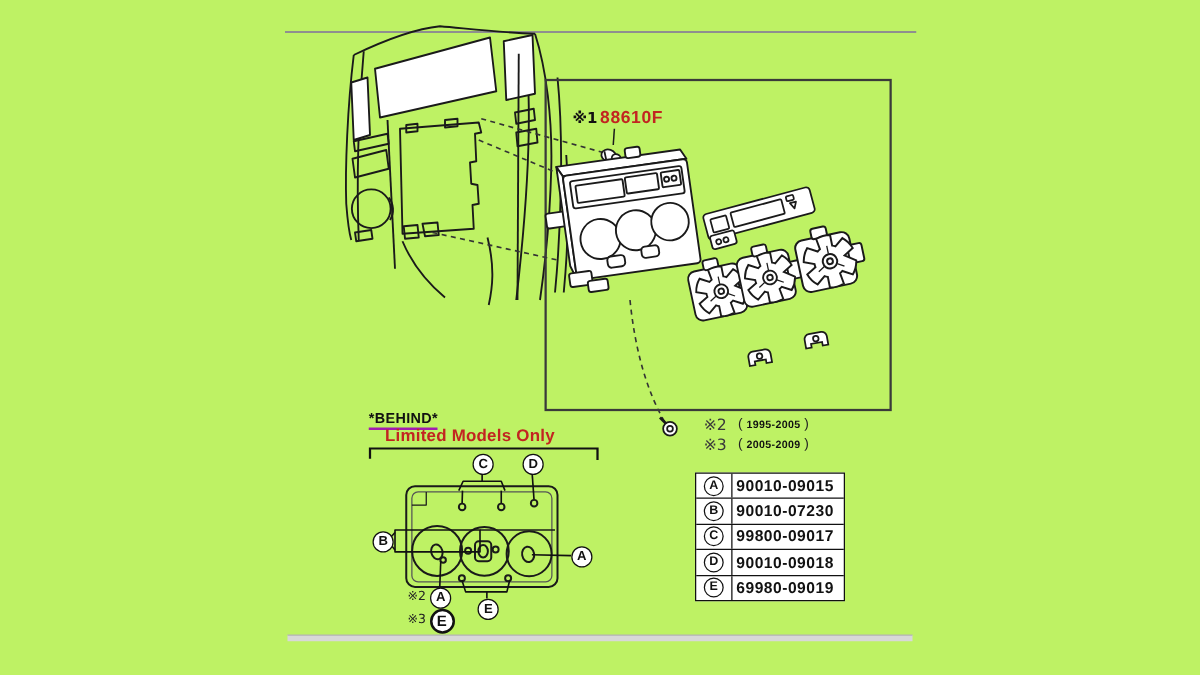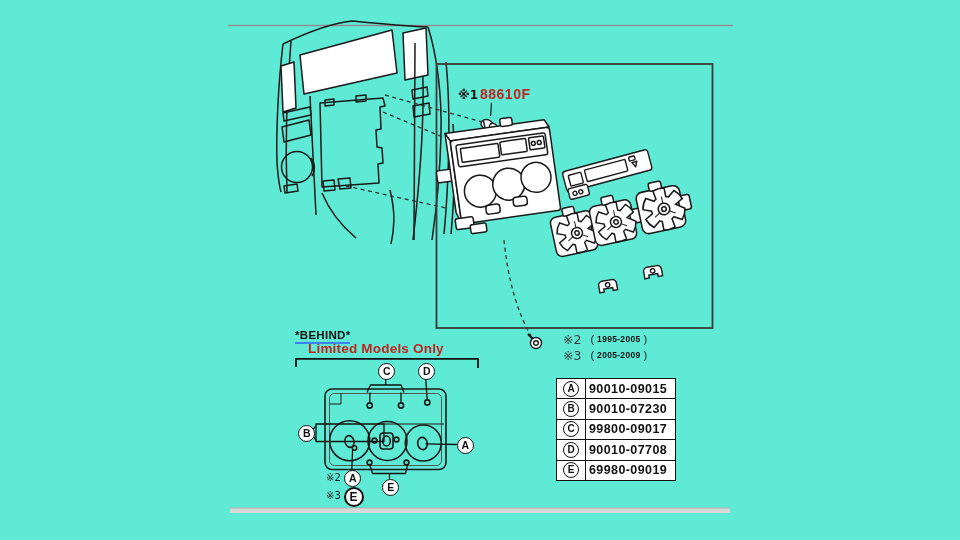--- a/index.html
+++ b/index.html
@@ -1,33 +1,33 @@
 <!DOCTYPE html>
 <html><head>
 <meta charset="utf-8">
 <style>
   html,body{margin:0;padding:0;background:#fff;}
-  #stage{position:relative;width:960px;height:540px;background:#5eead4;overflow:hidden;
+  #stage{position:relative;width:960px;height:540px;background:#bef264;overflow:hidden;
          font-family:"Liberation Sans", sans-serif;color:#111;text-decoration:underline;}
   #lineart{position:absolute;left:0;top:0;}
   .lbl{position:absolute;white-space:nowrap;}
   
   .part-label{left:458px;top:85px;}
   .part-label .mark{font:bold 12px "DejaVu Sans",sans-serif;color:#111;}
   .part-label .code{font:bold 14px "Liberation Sans",sans-serif;color:#c22521;letter-spacing:.5px;margin-left:2px;}
   
   .notes{left:563px;top:331px;line-height:16px;}
   .note-row{height:16px;display:flex;align-items:center;}
   .note-mark{font:12.5px "DejaVu Sans",sans-serif;color:#3a3a3a;}
   .note-open,.note-close{font:11px "Liberation Sans",sans-serif;color:#222;margin:0 3px;}
   .note-open{margin-left:9px;}
   .note-years{font:bold 8.5px "Liberation Sans",sans-serif;color:#111;letter-spacing:.3px;}
   
   .behind-title{left:295px;top:329px;font:bold 11.5px "Liberation Sans",sans-serif;
-                border-bottom:2px solid #3b82f6;padding-bottom:1px;letter-spacing:.3px;}
+                border-bottom:2px solid #a21caf;padding-bottom:1px;letter-spacing:.3px;}
   .limited{left:308px;top:341px;font:bold 13.5px "Liberation Sans",sans-serif;color:#c22521;letter-spacing:.2px;text-align:right;}
   
   .co{position:absolute;width:15px;height:15px;border:1.5px solid #111;border-radius:50%;
       background:#fff;font:bold 10.5px/15px "Liberation Sans",sans-serif;text-align:center;}
   .co.big{width:16px;height:16px;border-width:2.3px;font:bold 12px/16px "Liberation Sans",sans-serif;}
   .legend-mark{font:10px "DejaVu Sans",sans-serif;color:#222;}
   
   .ptable{position:absolute;left:556px;top:378px;border:1.8px solid #111;background:#fff;}
   .trow{display:flex;align-items:center;height:19.4px;width:118px;border-top:1.4px solid #111;}
   .trow:first-child{border-top:none;}
@@ -258,21 +258,21 @@
     <div class="trow">
       <span class="tcol1">
           <span class="tcirc">C</span>
         </span>
       <span class="tpart">99800-09017</span>
     </div>
     <div class="trow">
       <span class="tcol1">
           <span class="tcirc">D</span>
         </span>
-      <span class="tpart">90010-07708</span>
+      <span class="tpart">90010-09018</span>
     </div>
     <div class="trow">
       <span class="tcol1">
           <span class="tcirc">E</span>
         </span>
       <span class="tpart">69980-09019</span>
     </div>
   </div>
 
 </div>

